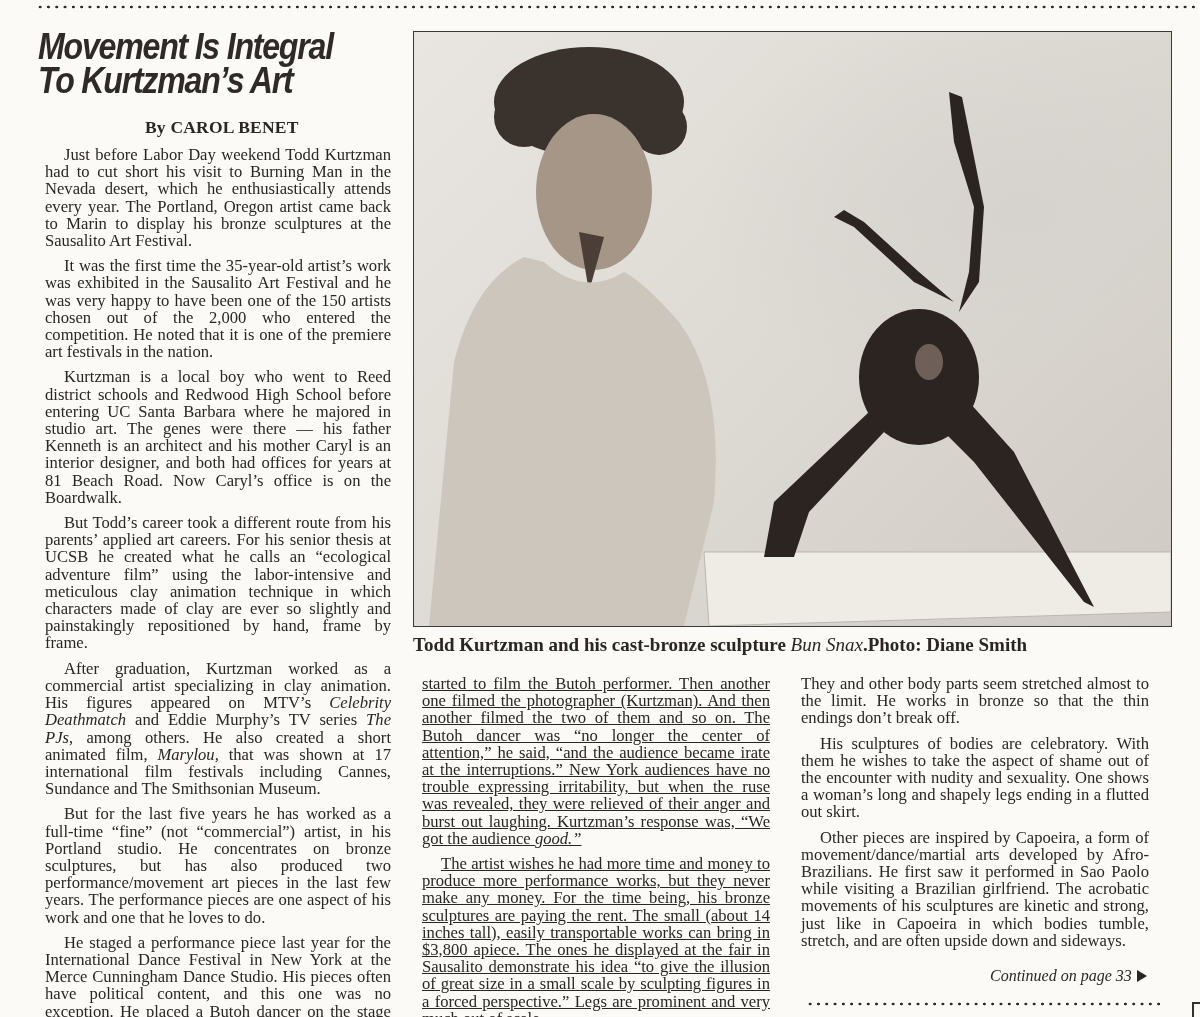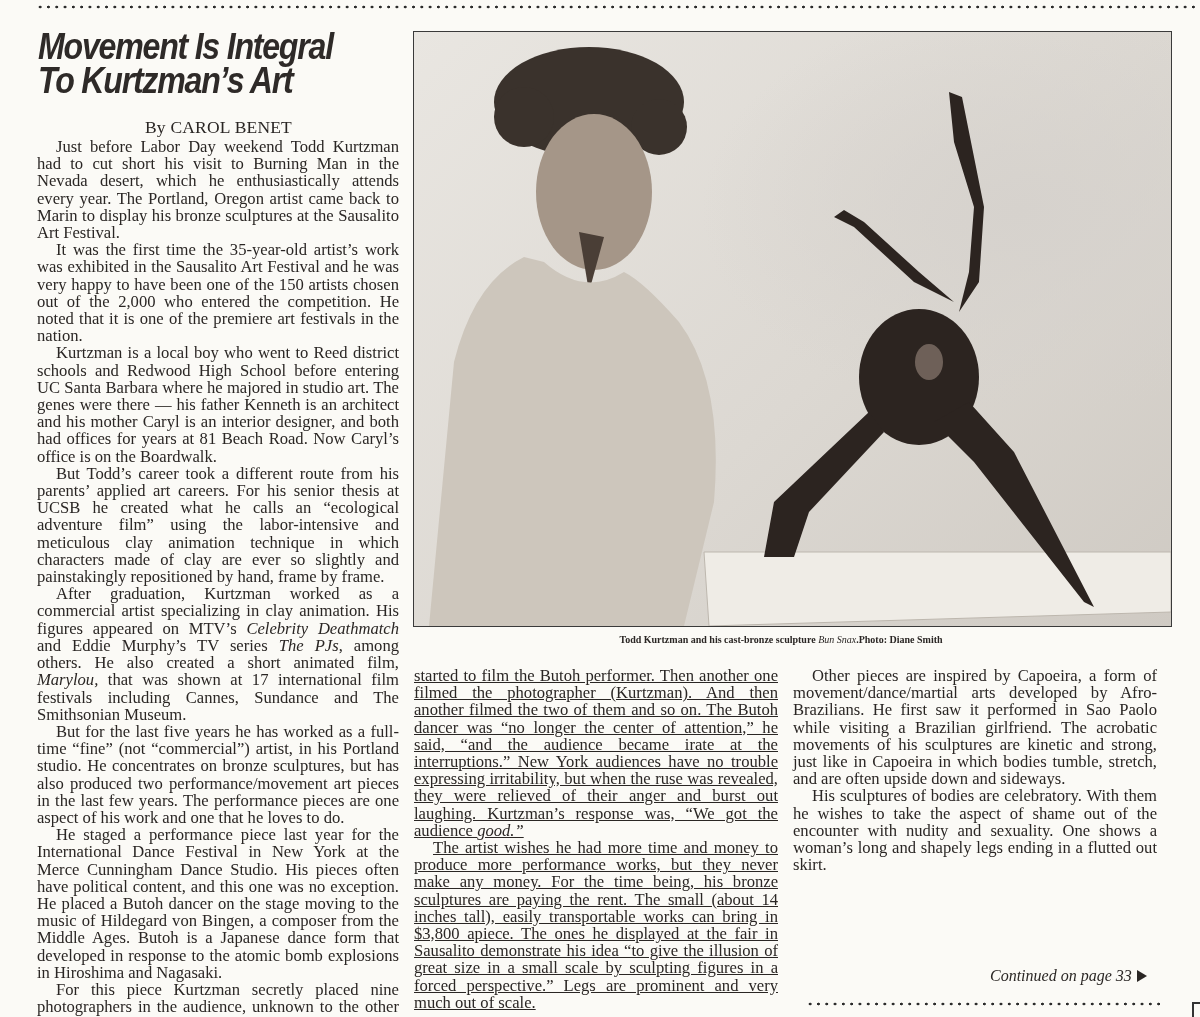--- a/index.html
+++ b/index.html
@@ -27,45 +27,45 @@
   .headline {
     position: absolute; left: 38px; top: 30px; width: 360px;
     font-family: "Liberation Sans", sans-serif;
     font-weight: bold; font-style: italic;
     font-size: 36.5px; line-height: 34px; letter-spacing: -1.4px;
     color: #2e2a28;
     transform: scaleX(0.88); transform-origin: left top;
   }
   .byline {
     position: absolute; left: 145px; top: 117px;
-    font-size: 17.5px; letter-spacing: 0.2px;
+    font-size: 17.5px; letter-spacing: 0.2px; font-weight: bold;
   }
   .col {
     position: absolute; width: 362px;
     font-size: 16.6px; line-height: 17.2px;
     text-align: justify;
   }
-  .col p { margin: 0; text-indent: 19px; }
+  .col p { margin: 8px; text-indent: 19px; }
   .col p.noindent { text-indent: 0; }
   .col1 { left: 37px; top: 138px; }
   .col2 { left: 414px; top: 667px; width: 364px; text-decoration: underline; }
   .col3 { left: 793px; top: 667px; width: 364px; }
   .photo {
     position: absolute; left: 413px; top: 31px; width: 757px; height: 594px;
     border: 1.5px solid #3a3a3a;
     background:
       radial-gradient(ellipse 60% 50% at 80% 30%, #d6d2cd 0%, transparent 70%),
       linear-gradient(135deg, #e9e6e1 0%, #dcd8d2 55%, #cfcac3 100%);
     overflow: hidden;
   }
   .photo svg { position: absolute; left: 0; top: 0; }
   .caption {
     position: absolute; left: 413px; top: 634px; width: 736px;
     font-family: "Liberation Serif", serif; font-weight: bold;
-    font-size: 10px; display: flex; justify-content: center;
+    font-size: 19px; display: flex; justify-content: flex-start;
   }
   .caption em { font-weight: normal; font-style: italic; }
   .continued {
     position: absolute; left: 990px; top: 967px;
     font-style: italic; font-size: 16px;
   }
   .continued .tri {
     display: inline-block; width: 0; height: 0; margin-left: 5px;
     border-left: 10px solid #2a2624; border-top: 6px solid transparent; border-bottom: 6px solid transparent;
     vertical-align: -1px;
@@ -123,22 +123,23 @@
   <span><span>Todd Kurtzman and his cast-bronze sculpture </span><em>Bun Snax</em><span>.</span></span>
   <span>Photo: Diane Smith</span>
 </div>
 
 <div class="col col2">
   <p class="noindent"><span>started to film the Butoh performer. Then another one filmed the photographer (Kurtzman). And then another filmed the two of them and so on. The Butoh dancer was “no longer the center of attention,” he said, “and the audience became irate at the interruptions.” New York audiences have no trouble expressing irritability, but when the ruse was revealed, they were relieved of their anger and burst out laughing. Kurtzman’s response was, “We got the audience </span><i>good.”</i></p>
   <p>The artist wishes he had more time and money to produce more performance works, but they never make any money. For the time being, his bronze sculptures are paying the rent. The small (about 14 inches tall), easily transportable works can bring in $3,800 apiece. The ones he displayed at the fair in Sausalito demonstrate his idea “to give the illusion of great size in a small scale by sculpting figures in a forced perspective.” Legs are prominent and very much out of scale.</p>
 </div>
 
 <div class="col col3">
+  <p class="noindent">They and other body parts seem stretched almost to the limit. He works in bronze so that the thin endings don’t break off.</p>
+  <p>His sculptures of bodies are celebratory. With them he wishes to take the aspect of shame out of the encounter with nudity and sexuality. One shows a woman’s long and shapely legs ending in a flutted out skirt.</p>
   <p>Other pieces are inspired by Capoeira, a form of movement/dance/martial arts developed by Afro-Brazilians. He first saw it performed in Sao Paolo while visiting a Brazilian girlfriend. The acrobatic movements of his sculptures are kinetic and strong, just like in Capoeira in which bodies tumble, stretch, and are often upside down and sideways.</p>
-  <p>His sculptures of bodies are celebratory. With them he wishes to take the aspect of shame out of the encounter with nudity and sexuality. One shows a woman’s long and shapely legs ending in a flutted out skirt.</p>
 </div>
 
 <div class="continued">
   <span>Continued on page 33</span><span class="tri"></span>
 </div>
 
 <div class="dots-bottom"></div>
 <div class="corner-mark"></div>
 
 </body></html>

